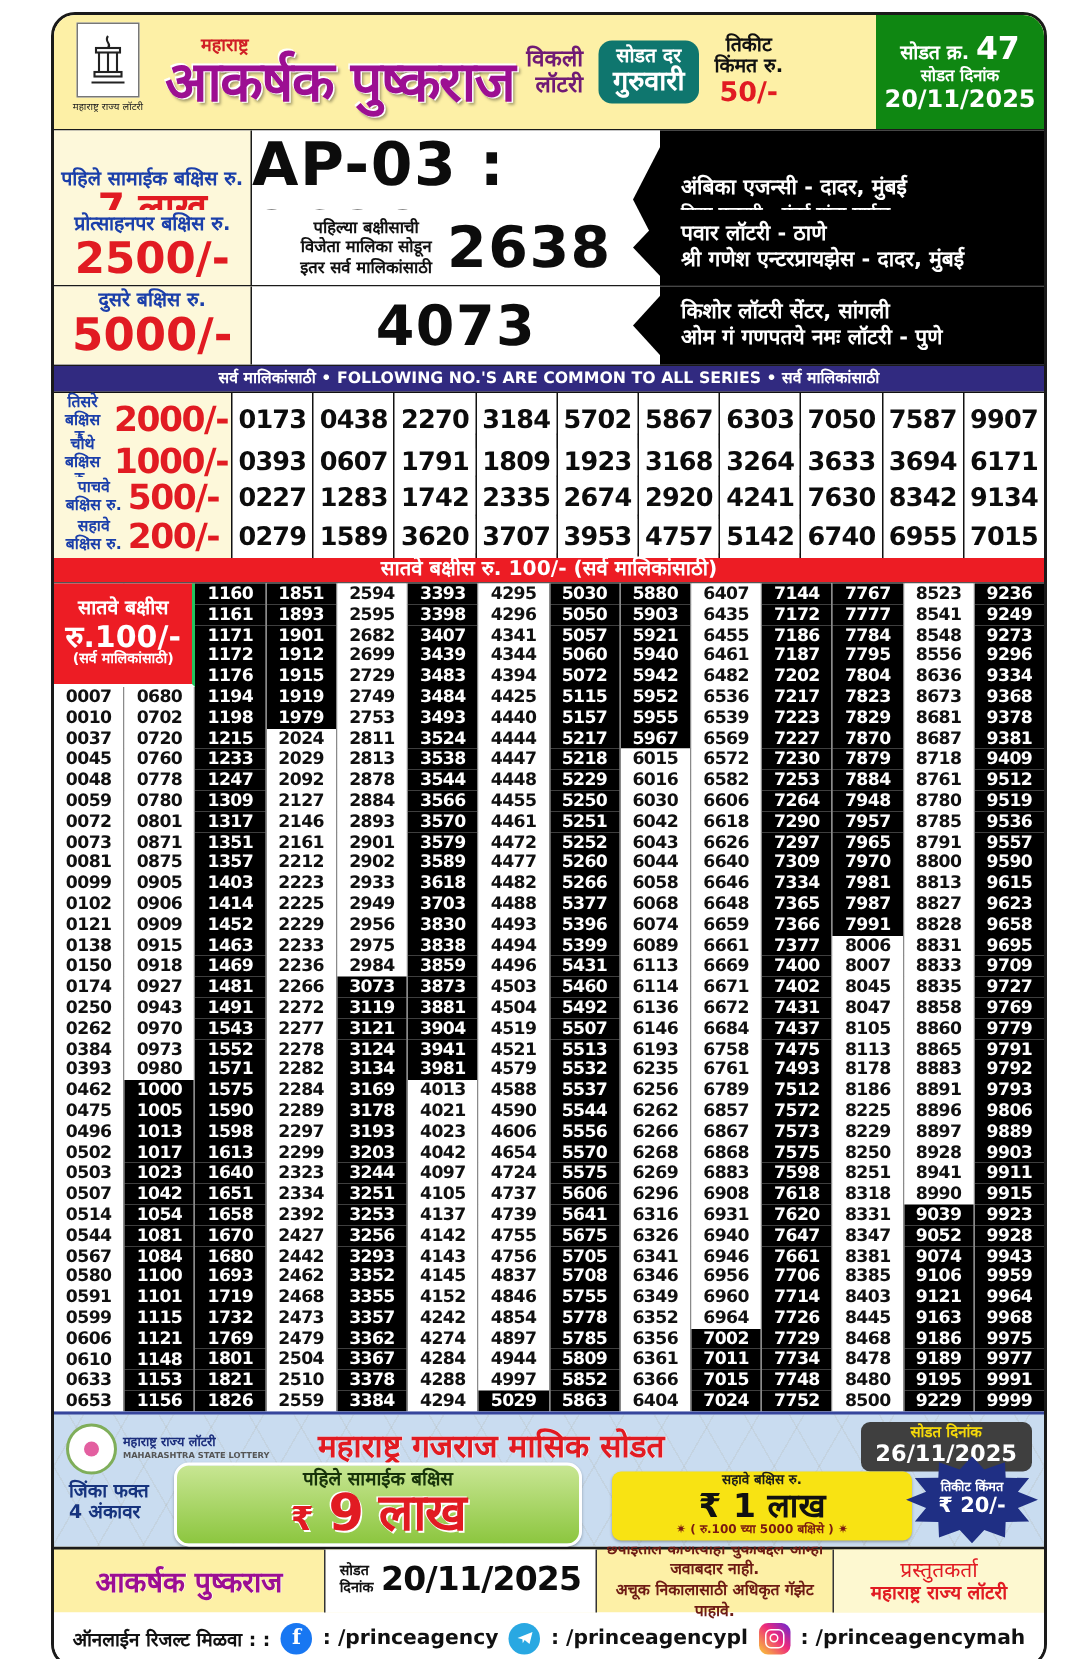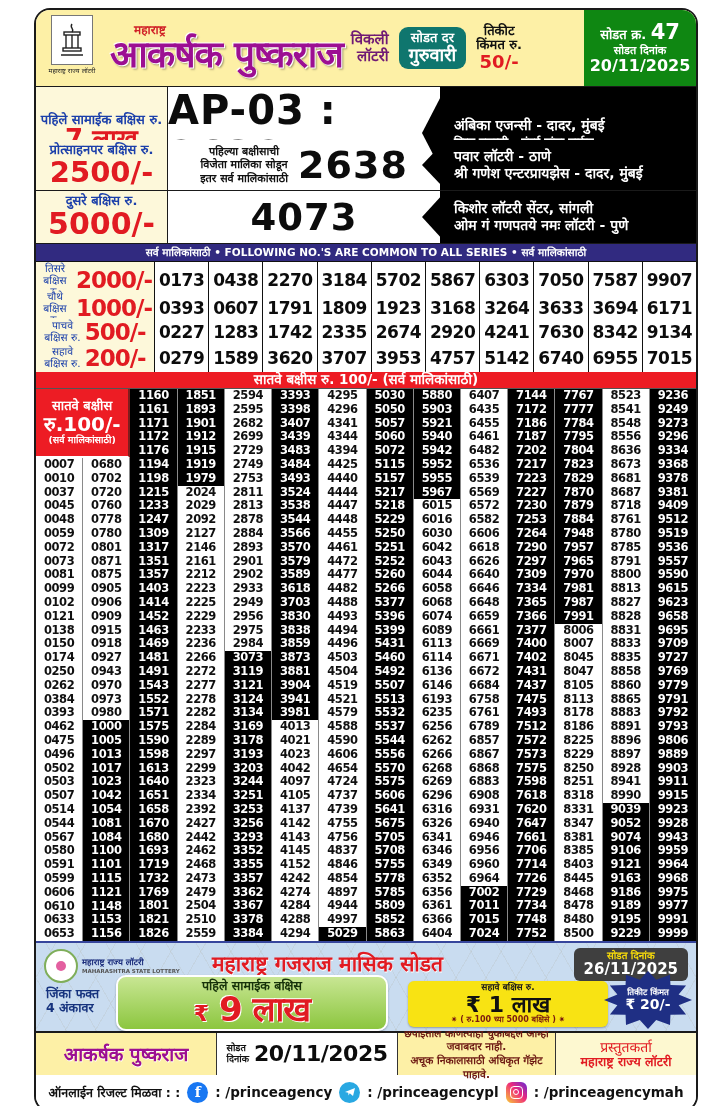--- a/index.html
+++ b/index.html
@@ -40,33 +40,33 @@
   .winbox .w1{font-size:14px;font-weight:700;}
   .winbox .w2{font-size:11.5px;font-weight:600;}
   .winbox .w2b{font-size:14px;font-weight:700;}
 
   
   .series-bar{background:#312a80;color:#fff;font-size:10.5px;font-weight:700;text-align:center;height:17px;line-height:17px;border-top:1px solid #1a1a1a;}
 
   
   .nrow{display:grid;grid-template-columns:118px repeat(10,1fr);border-top:1.5px solid #111;}
   .nrow .nl{background:#fdf8da;display:flex;align-items:center;justify-content:center;gap:4px;padding:1px 2px;}
-  .nrow .nl .small{color:#1b3faa;font-size:10.5px;font-weight:400;text-align:center;line-height:1.1;}
+  .nrow .nl .small{color:#1b3faa;font-size:10.5px;font-weight:700;text-align:center;line-height:1.1;}
   .nrow .nl .amt{color:#e11b22;font-size:23px;font-weight:800;letter-spacing:-1px;}
   .ncell{border-left:1.5px solid #111;font-size:17px;font-weight:800;color:#0c0c0c;display:flex;align-items:center;justify-content:center;background:#fff;letter-spacing:-0.5px;}
 
   
   .red-bar{background:#ed1c24;color:#fff;text-align:center;font-size:13.5px;font-weight:800;height:18px;line-height:18px;border-top:1.5px solid #111;}
   .numtable{position:relative;display:flex;border-top:1px solid #555;}
   .ncol{flex:1;border-right:1px solid #8a8a8a;display:flex;flex-direction:column;}
   .ncol:last-child{border-right:none;}
   .tcell{height:13.8px;line-height:13.8px;text-align:center;font-size:11.5px;font-weight:700;color:#101010;letter-spacing:-0.4px;background:#fff;}
   .tcell.on{background:#000;color:#fff;}
   .tspacer{height:69px;}
-  .seventh-box{position:absolute;left:0;top:0;width:14.28%;height:69px;background:#ed1c24;color:#fff;display:flex;flex-direction:column;align-items:center;justify-content:center;text-align:center;line-height:1.1;border-right:2px solid #7f1d1d;border-bottom:2px solid #fff;box-sizing:border-box;}
+  .seventh-box{position:absolute;left:0;top:0;width:14.28%;height:69px;background:#ed1c24;color:#fff;display:flex;flex-direction:column;align-items:center;justify-content:center;text-align:center;line-height:1.1;border-right:2px solid #22c55e;border-bottom:2px solid #fff;box-sizing:border-box;}
   .seventh-box .s1{font-size:13px;font-weight:800;}
   .seventh-box .s2{font-size:20px;font-weight:800;}
   .seventh-box .s3{font-size:9.5px;font-weight:700;}
   
   .seventh-box{width:calc(2 / 14 * 100%);}
 
   
   .ad{position:relative;height:88px;background:#c9dcf0;border-top:2px solid #36459c;
       background-image:
         repeating-linear-gradient(60deg, rgba(160,150,120,.12) 0 1px, transparent 1px 26px),

